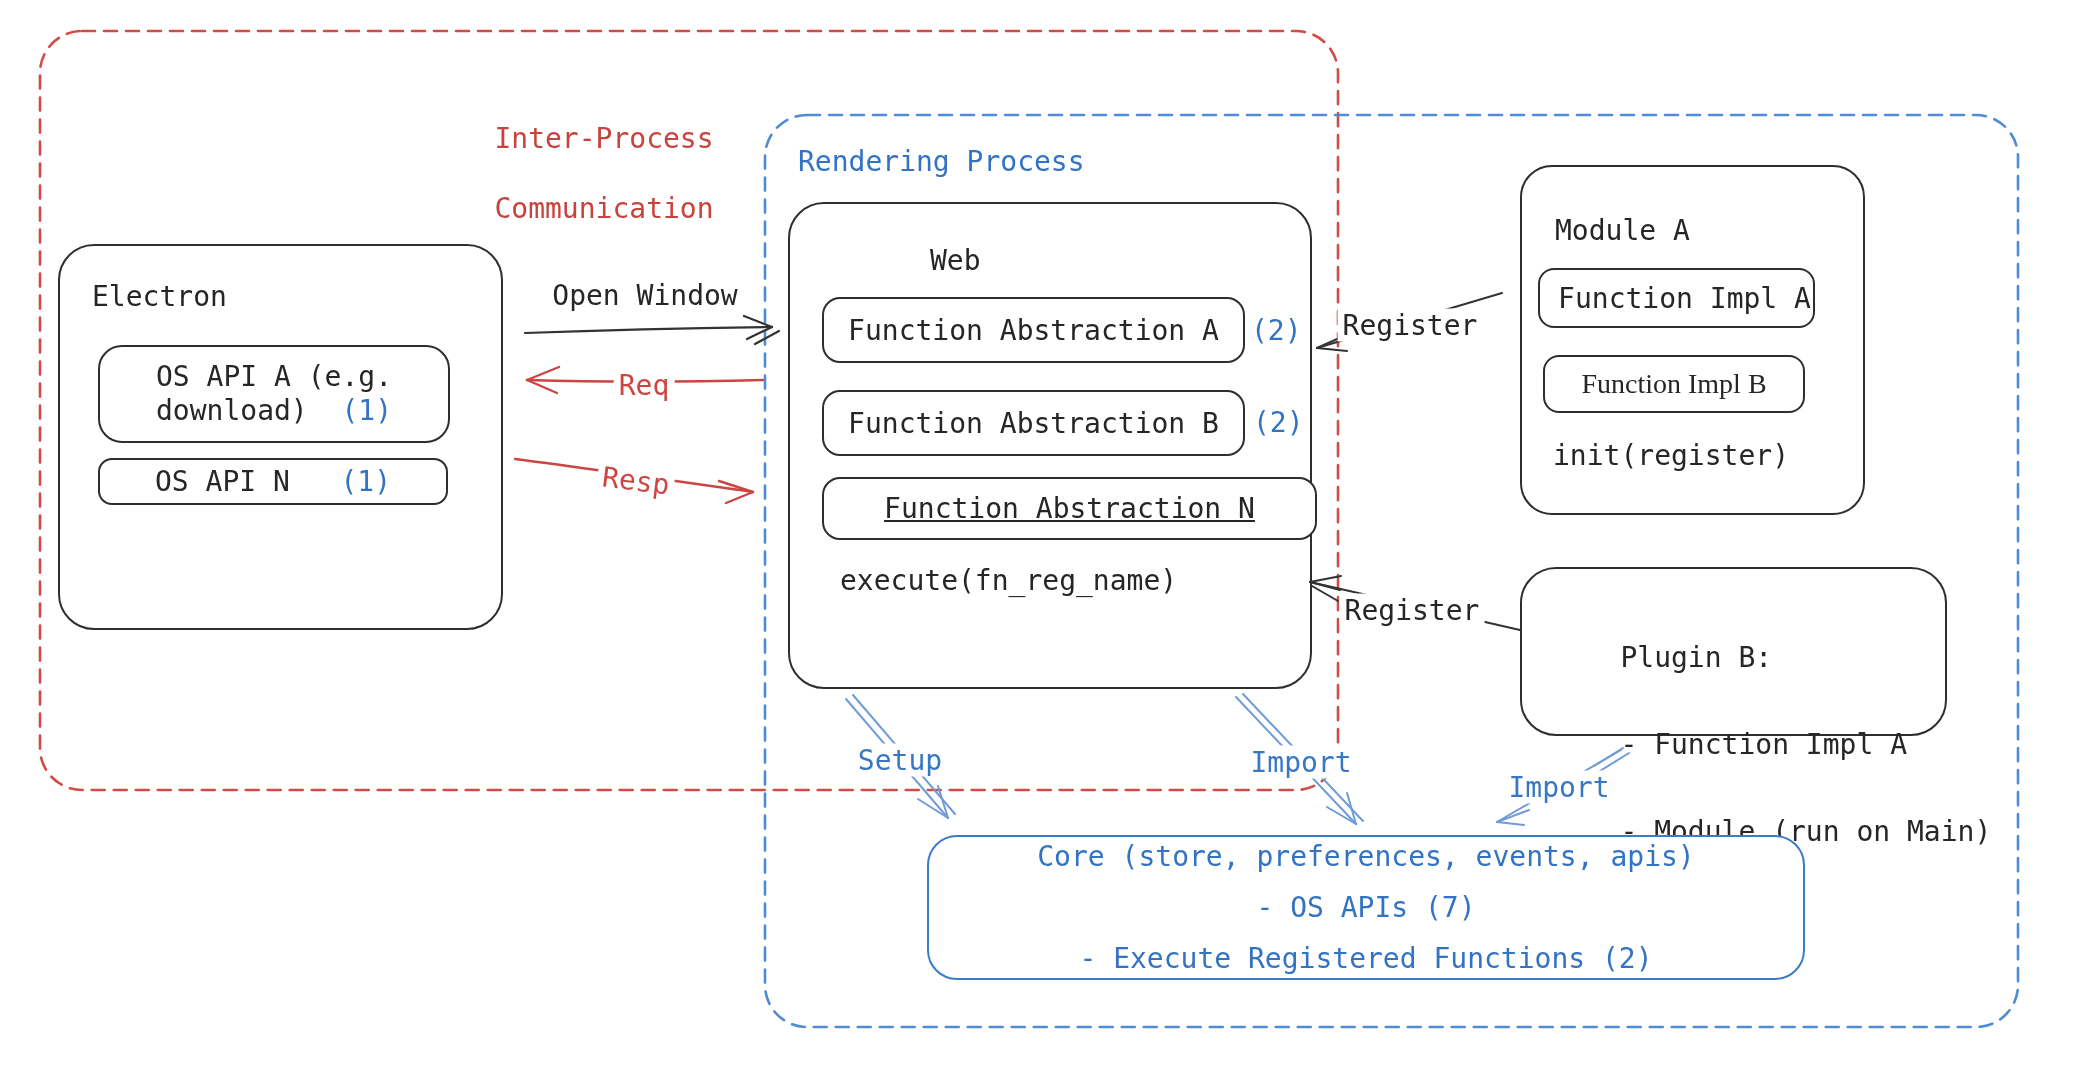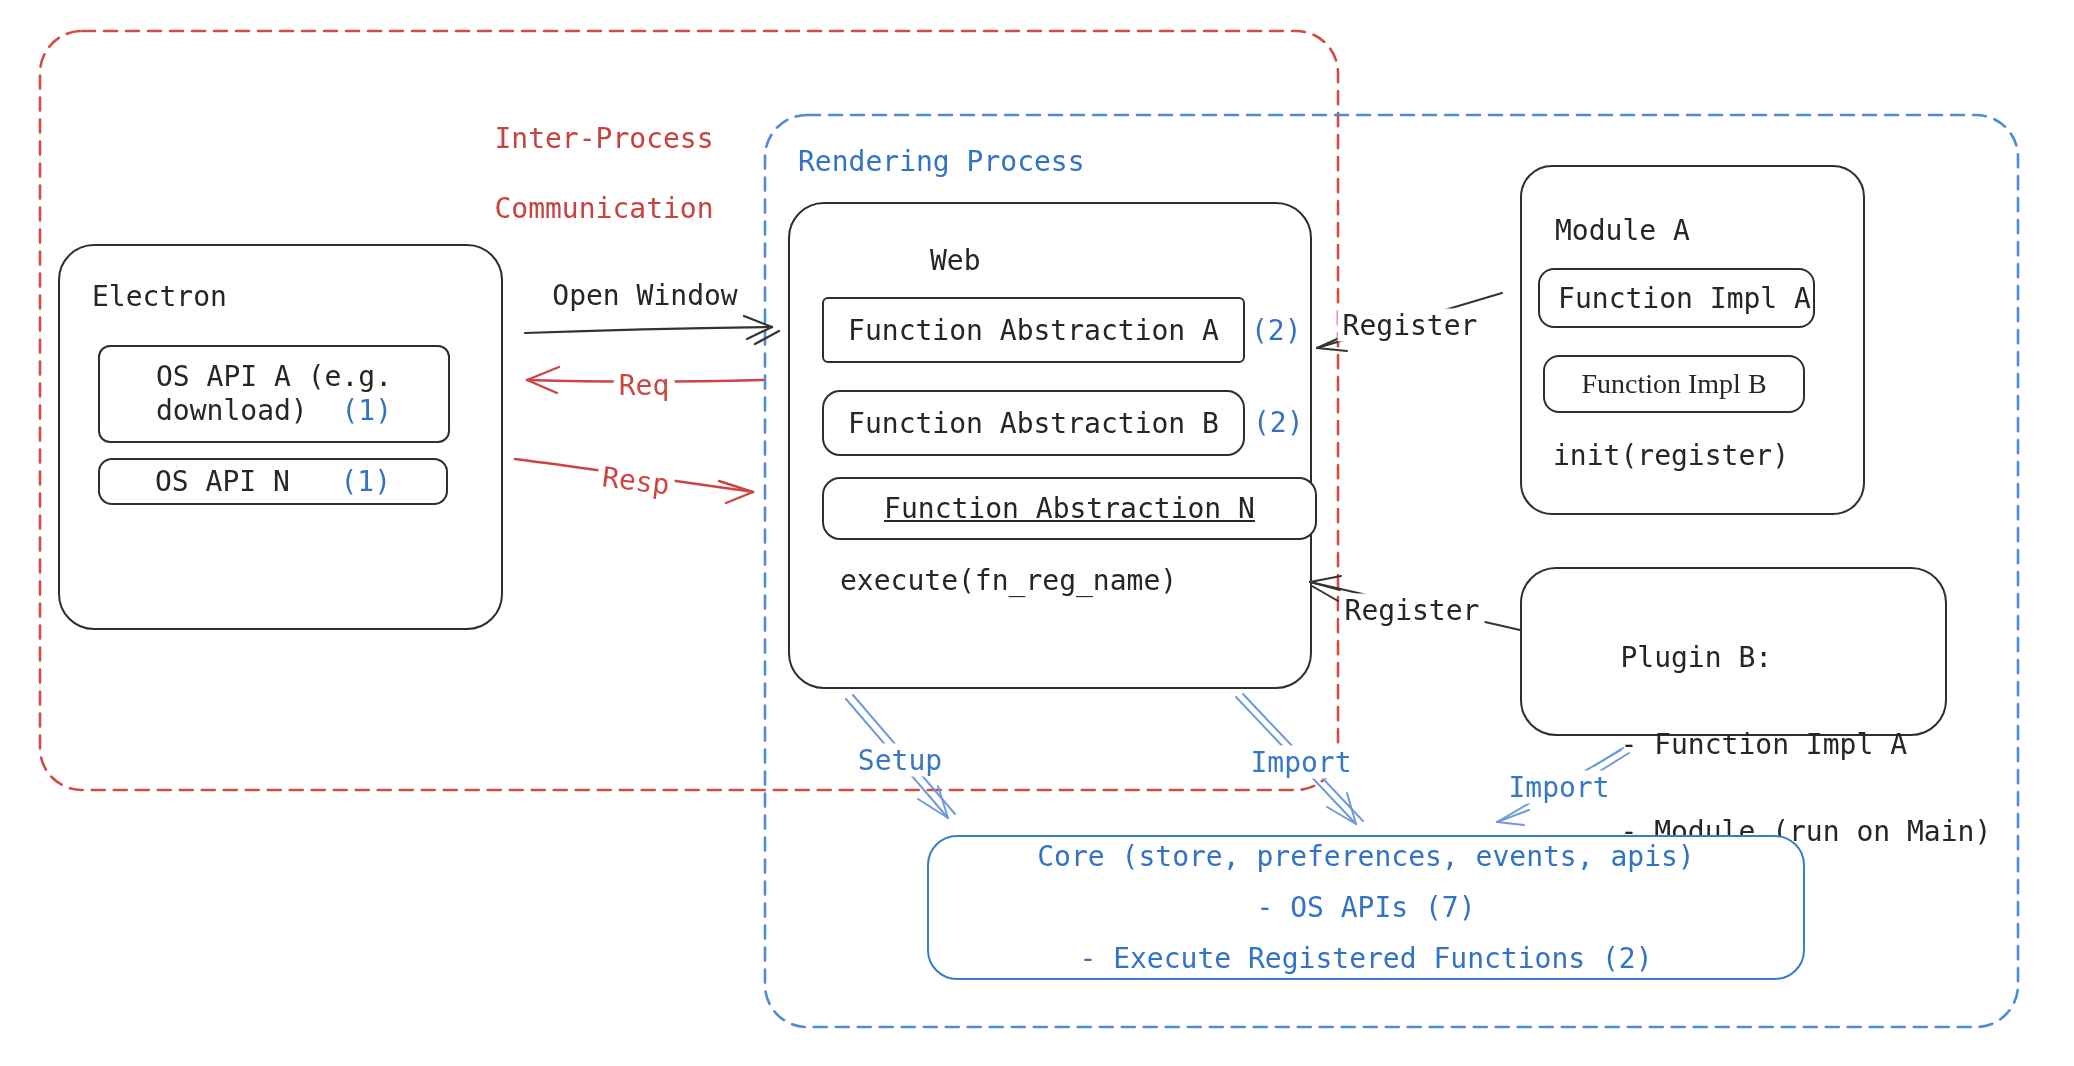--- a/index.html
+++ b/index.html
@@ -26,37 +26,37 @@
   }
 </style>
 </head>
 <body>
 
 <div id="canvas">
 
   <div class="box" style="left:58px;top:244px;width:445px;height:386px;border-radius:36px;"></div>
   <div class="txt" style="left:92px;top:279px;">Electron</div>
 
-  <div class="box inner" style="left:98px;top:345px;width:352px;height:98px;border-radius:12px;line-height:34px;">
+  <div class="box inner" style="left:98px;top:345px;width:352px;height:98px;border-radius:24px;line-height:34px;">
     <div>
       <span>OS API A (e.g.</span><br>
       <span>download)</span>&nbsp;&nbsp;<span class="blue">(1)</span>
     </div>
   </div>
 
   <div class="box inner" style="left:98px;top:458px;width:350px;height:47px;border-radius:14px;">
     <div>
       <span>OS API N</span>&nbsp;&nbsp;&nbsp;<span class="blue">(1)</span>
     </div>
   </div>
 
   <div class="box" style="left:788px;top:202px;width:524px;height:487px;border-radius:36px;"></div>
   <div class="txt" style="left:930px;top:243px;">Web</div>
 
-  <div class="box inner" style="left:822px;top:297px;width:423px;height:66px;border-radius:6px;">
+  <div class="box inner" style="left:822px;top:297px;width:423px;height:66px;border-radius:18px;">
     <span>Function Abstraction A</span>
   </div>
   <div class="txt blue" style="left:1251px;top:313px;">(2)</div>
 
   <div class="box inner" style="left:822px;top:390px;width:423px;height:66px;border-radius:18px;">
     <span>Function Abstraction B</span>
   </div>
   <div class="txt blue" style="left:1253px;top:405px;">(2)</div>
 
   <div class="box inner" style="left:822px;top:477px;width:495px;height:63px;border-radius:18px;text-decoration:underline;">

